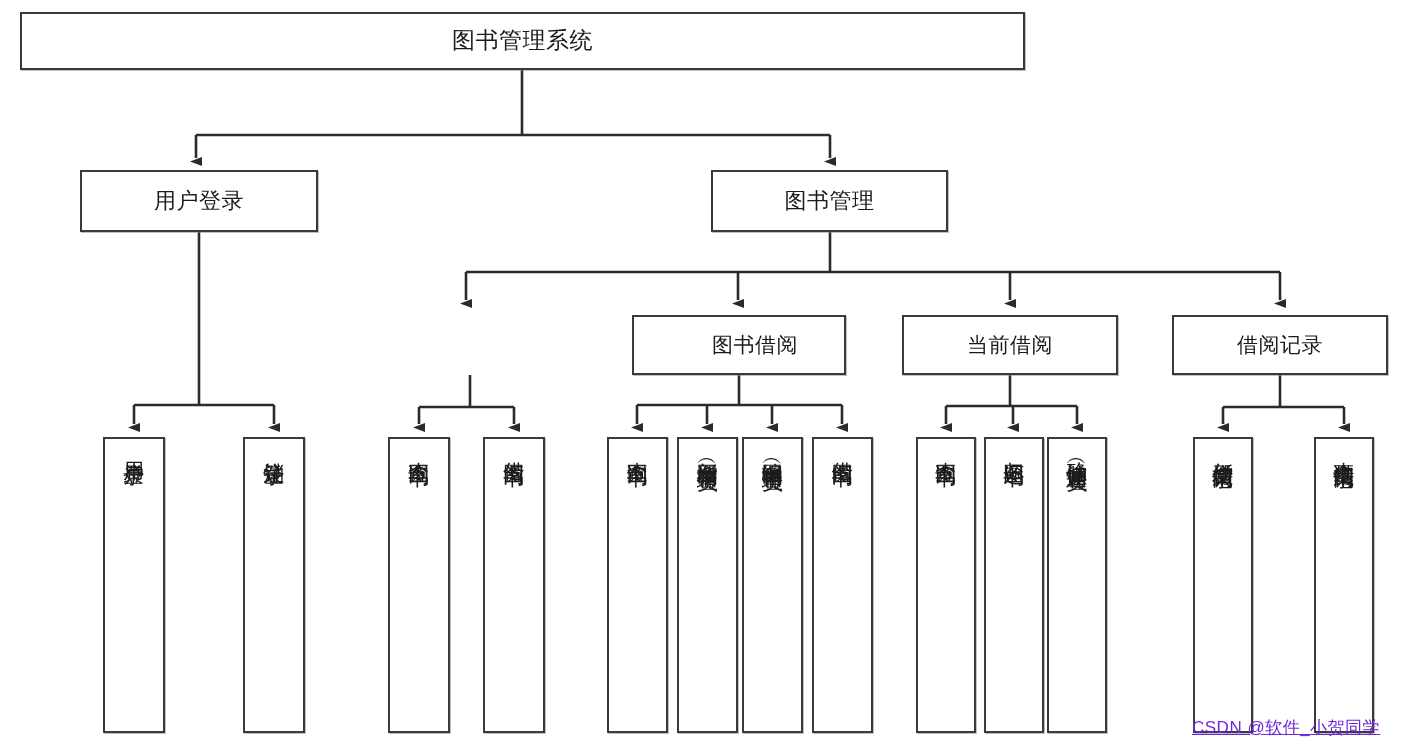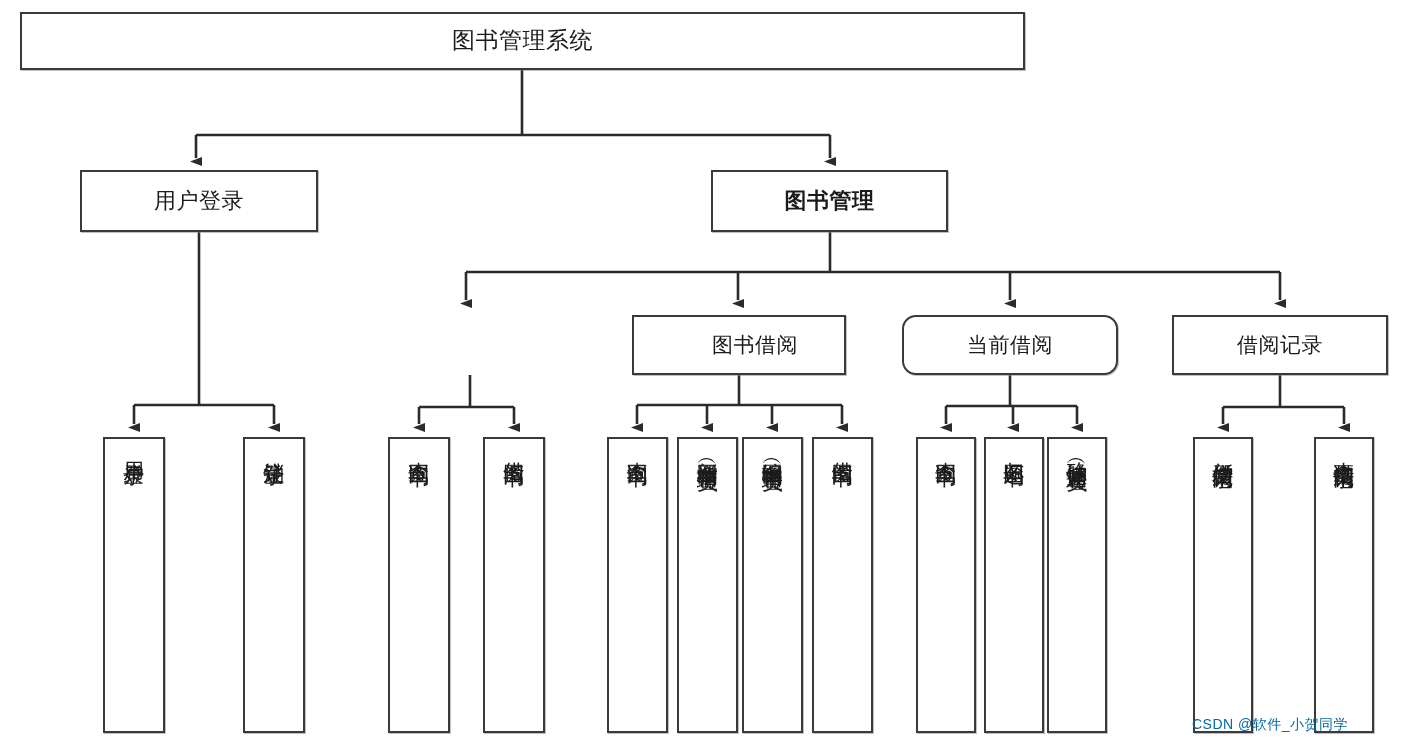--- a/index.html
+++ b/index.html
@@ -65,24 +65,25 @@
     text-orientation: upright;
     font-size: 21px;
     line-height: 1.02;
     letter-spacing: 1.5px;
     white-space: nowrap;
   }
   .watermark {
     position: absolute;
     left: 1192px;
     top: 716px;
-    font-size: 14px;
-    color: #0369a1;
+    font-size: 17px;
+    color: #6d28d9;
     white-space: nowrap;
     letter-spacing: 0.5px;
+    text-decoration: underline;
   }
 </style>
 </head>
 <body>
 
 <div id="canvas">
 
   <svg class="edges" viewBox="0 0 1405 747">
     <defs>
       <marker id="arrow" markerWidth="10" markerHeight="12" refX="1" refY="6" orient="auto" markerUnits="userSpaceOnUse">
@@ -133,28 +134,28 @@
     </g>
   </svg>
 
   <div class="node root">
     <span class="label">图书管理系统</span>
   </div>
 
   <div class="node lvl2" style="left:80px; top:170px; width:238px;">
     <span class="label">用户登录</span>
   </div>
-  <div class="node lvl2" style="left:711px; top:170px; width:237px;font-weight:bold;">
+  <div class="node lvl2" style="left:711px; top:170px; width:237px;">
     <span class="label">图书管理</span>
   </div>
 
   <div class="node lvl3" style="left:632px; top:315px; width:214px;padding-left:32px;">
     <span class="label">图书借阅</span>
   </div>
-  <div class="node lvl3" style="left:902px; top:315px; width:216px;border-radius:14px;">
+  <div class="node lvl3" style="left:902px; top:315px; width:216px;">
     <span class="label">当前借阅</span>
   </div>
   <div class="node lvl3" style="left:1172px; top:315px; width:216px;">
     <span class="label">借阅记录</span>
   </div>
 
   <div class="node leaf" style="left:103px; width:62px;">
     <span class="label">用户登录</span>
   </div>
   <div class="node leaf" style="left:243px; width:62px;">

